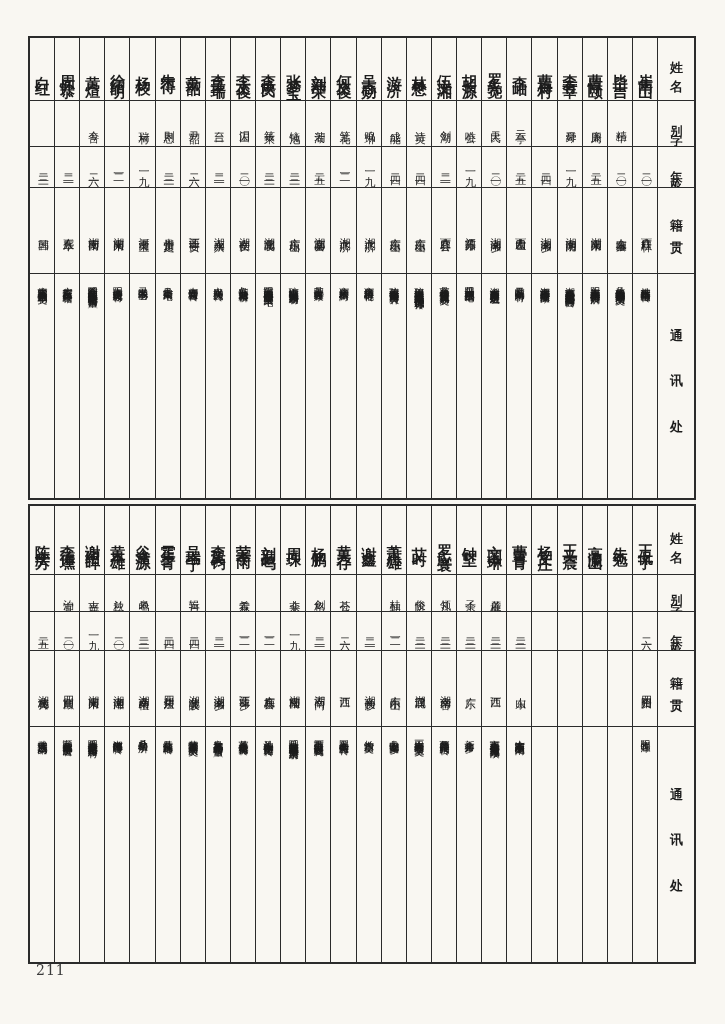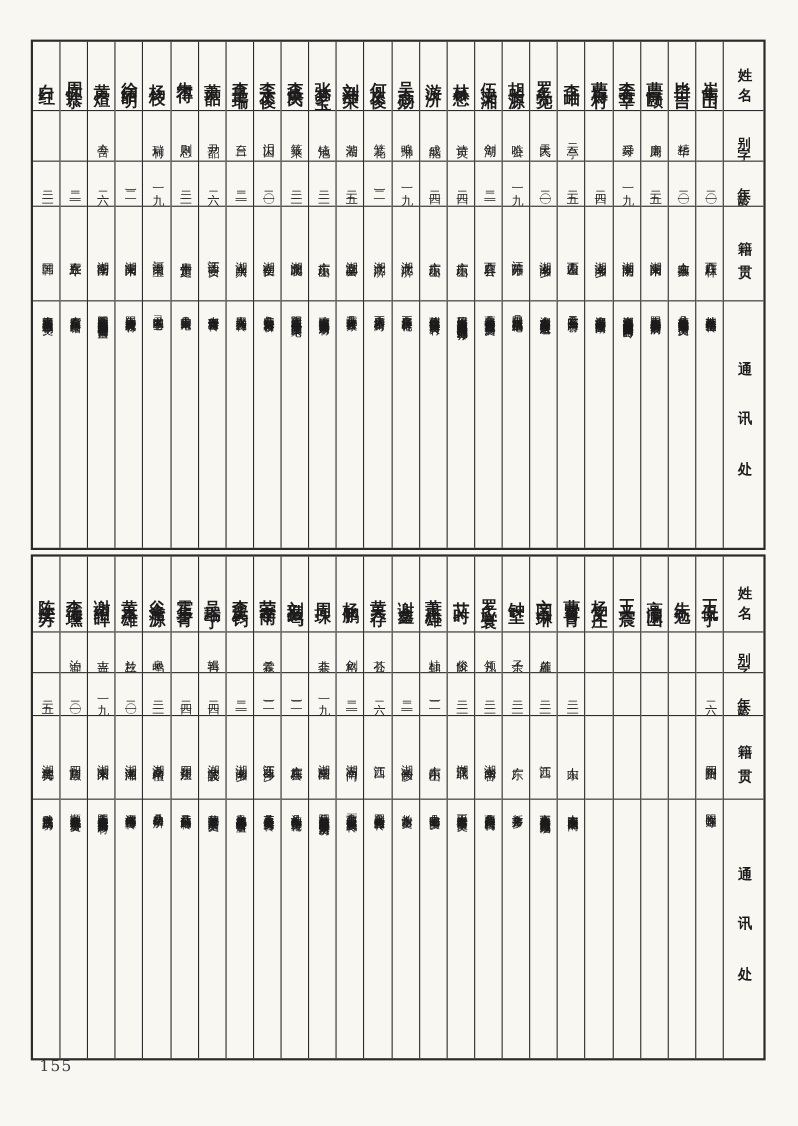--- a/index.html
+++ b/index.html
@@ -441,13 +441,13 @@
     </div>
     <div class="col person-col">
       <div class="cell cell-name">陈庆芳</div>
       <div class="cell cell-zi"></div>
       <div class="cell cell-age">二五</div>
       <div class="cell cell-native">湖北黄梅</div>
       <div class="cell cell-addr">武穴黄泥塘广成染坊</div>
     </div>
   </div>
 
-<div class="page-number">155</div>
+<div class="page-number">211</div>
 
 </body></html>

